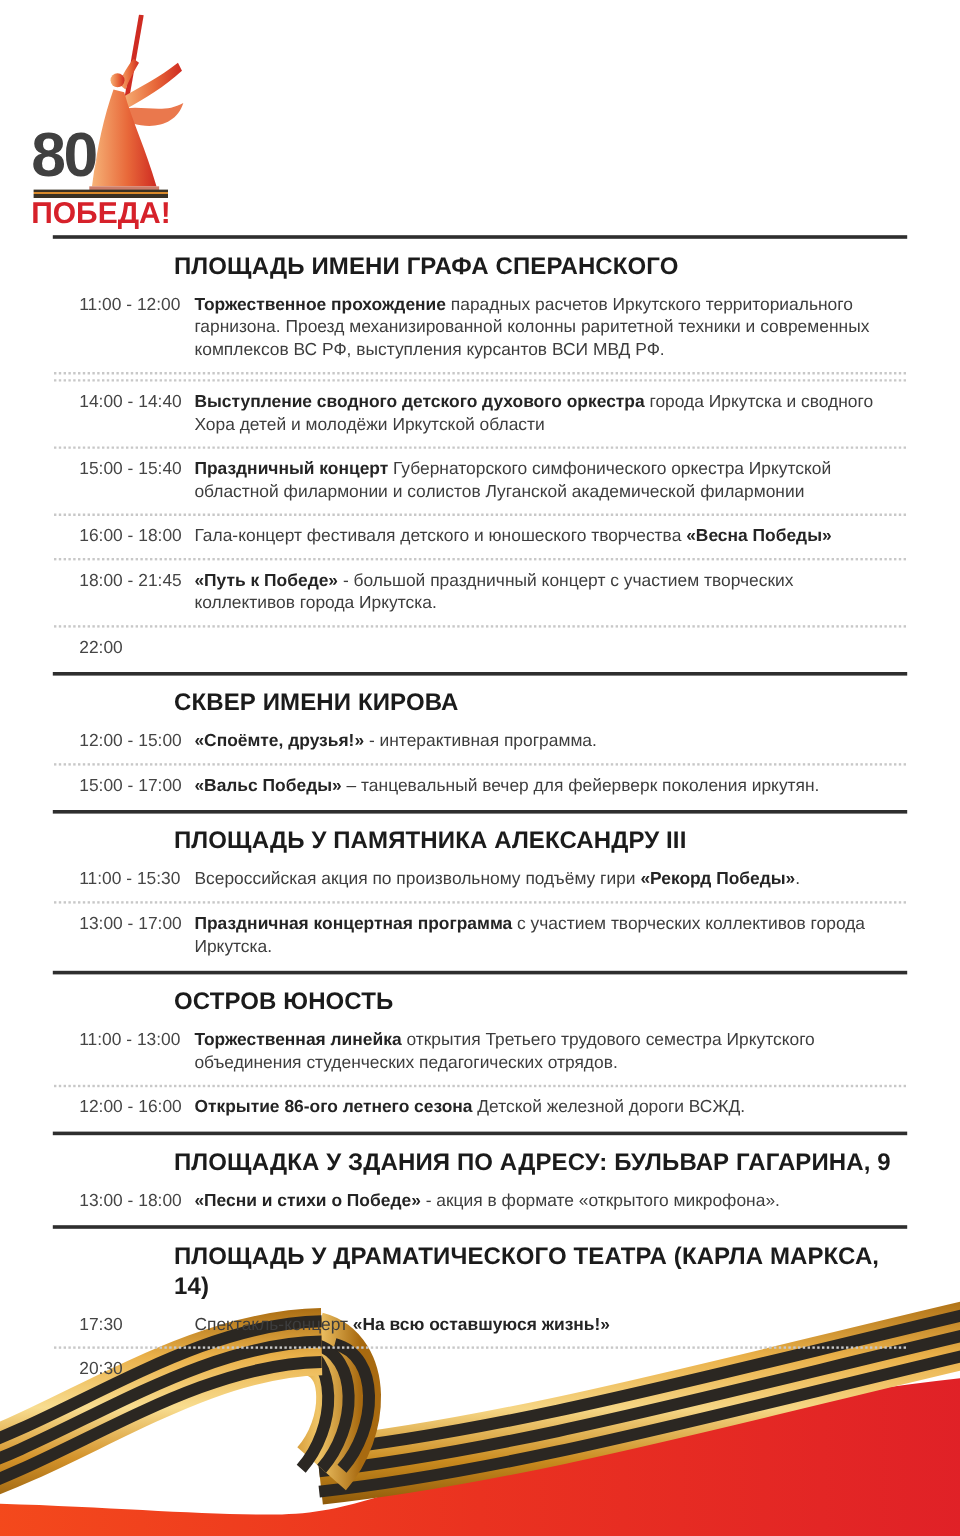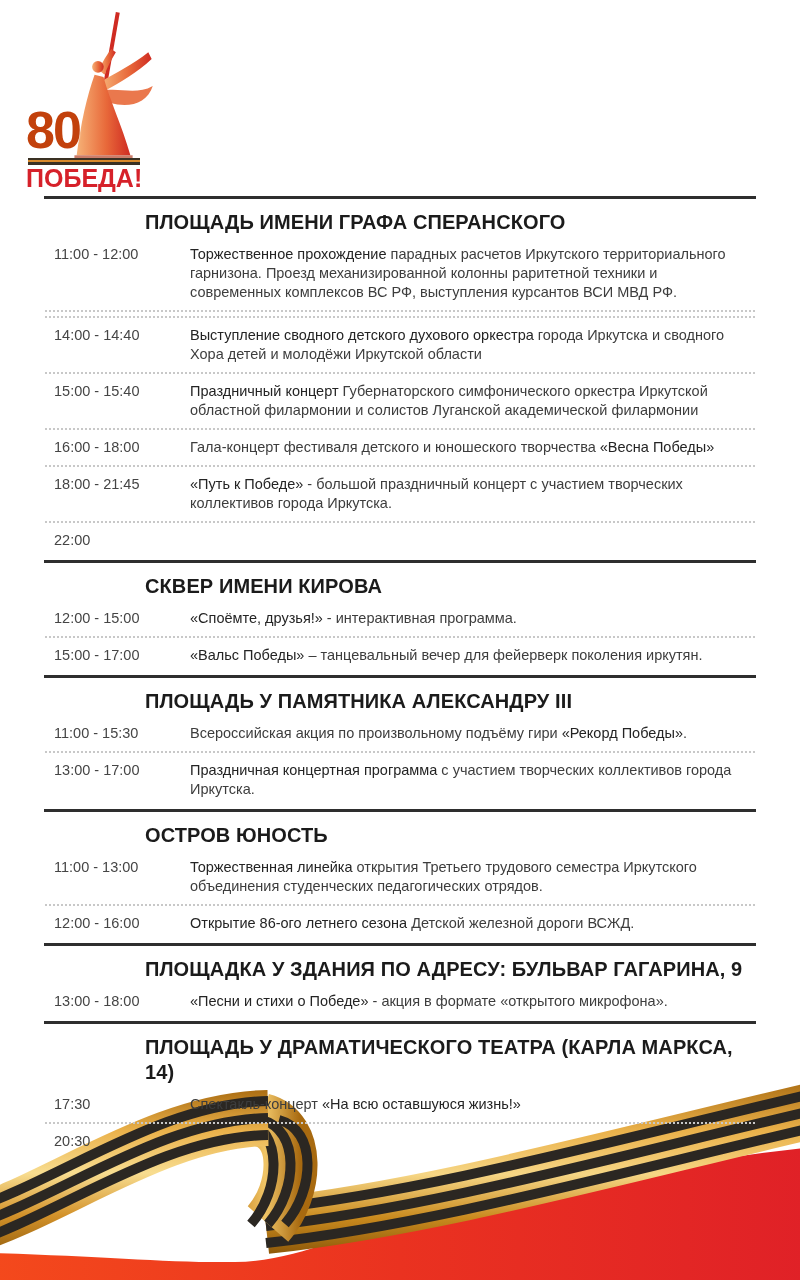--- a/index.html
+++ b/index.html
@@ -8,44 +8,44 @@
     background:#ffffff;
     font-family:"Liberation Sans", sans-serif;
     color:#3d3d3d;
   }
   
   header{position:relative;height:196px;}
   .logo{position:absolute;left:24px;top:12px;width:150px;height:176px;}
   .logo svg{position:absolute;left:28px;top:0;}
   .logo-80{
     position:absolute;left:2px;top:92px;font-size:52px;font-weight:bold;
-    color:#c2410c;letter-spacing:-2px;line-height:52px;
+    color:#404040;letter-spacing:-2px;line-height:52px;
     text-shadow:0 0 2px #ffffff;
   }
   .logo-ribbon{position:absolute;left:4px;top:146px;width:112px;height:7px;
     background:repeating-linear-gradient(180deg,#3a3124 0 2px,#d98a2b 2px 4px,#3a3124 4px 7px);}
   .logo-pobeda{
     position:absolute;left:2px;top:153px;font-size:25px;font-weight:bold;
     color:#d6212a;letter-spacing:0px;line-height:26px;
   }
   .titles{margin-left:180px;padding-top:16px;text-align:center;}
   .t{font-weight:bold;font-size:28px;line-height:37px;letter-spacing:-0.3px;}
   .t.red{color:#d6212a;}
   .t.black{color:#131313;}
   
   main{position:relative;z-index:2;}
   .rule{height:3px;background:#2e2e2e;margin:0 44px;}
   .sec-title{
     margin:11px 40px 6px 145px;font-size:20px;line-height:25px;
     font-weight:bold;color:#1b1b1b;letter-spacing:0.1px;
   }
-  .event{display:flex;padding:4px 4px;gap:40px;}
+  .event{display:flex;padding:4px 16px;}
   .time{flex:none;width:96px;padding-left:50px;font-size:14.5px;line-height:19px;color:#454545;white-space:nowrap;}
   .desc{flex:1;padding-right:46px;font-size:14.5px;line-height:19px;color:#3d3d3d;}
-  .desc .b{font-weight:normal;color:#242424;}
+  .desc .b{font-weight:bold;color:#242424;}
   .dots{margin:4px 45px;border-top:2px dotted #c8c8c8;}
   .sec{padding-bottom:6px;}
   
   .footer-art{position:absolute;left:0;bottom:0;width:800px;height:232px;z-index:1;pointer-events:none;}
 </style>
 </head>
 <body>
 
 <header>
   <div class="logo">

